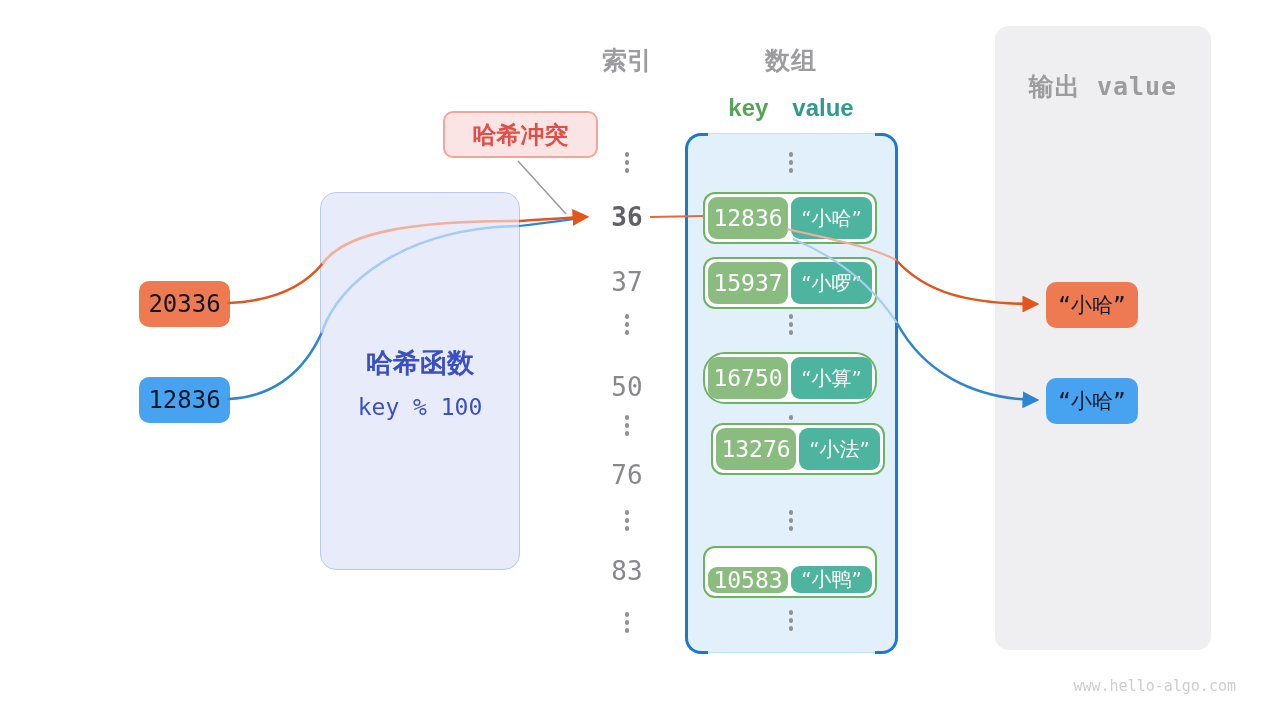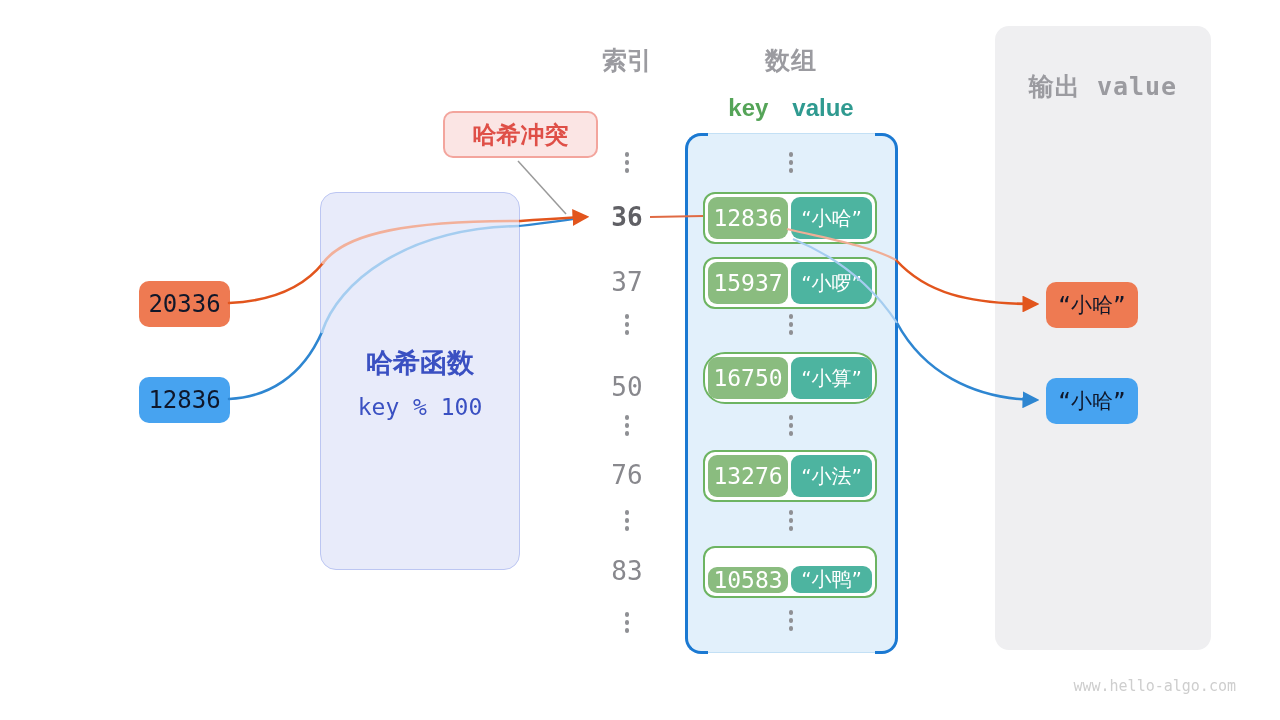--- a/index.html
+++ b/index.html
@@ -166,21 +166,21 @@
     <div class="cell val">“小哈”</div>
   </div>
   <div class="row" style="top:257px;">
     <div class="cell key">15937</div>
     <div class="cell val">“小啰”</div>
   </div>
   <div class="row" style="top:352px;border-radius:22px;">
     <div class="cell key">16750</div>
     <div class="cell val">“小算”</div>
   </div>
-  <div class="row" style="top:450px;">
+  <div class="row" style="top:423px;margin-left:8px;">
     <div class="cell key">13276</div>
     <div class="cell val">“小法”</div>
   </div>
   <div class="row" style="top:546px;align-items:flex-end;">
     <div class="cell key">10583</div>
     <div class="cell val">“小鸭”</div>
   </div>
 
   <div class="pill orange" id="in-key-1">20336</div>
   <div class="pill blue" id="in-key-2">12836</div>

